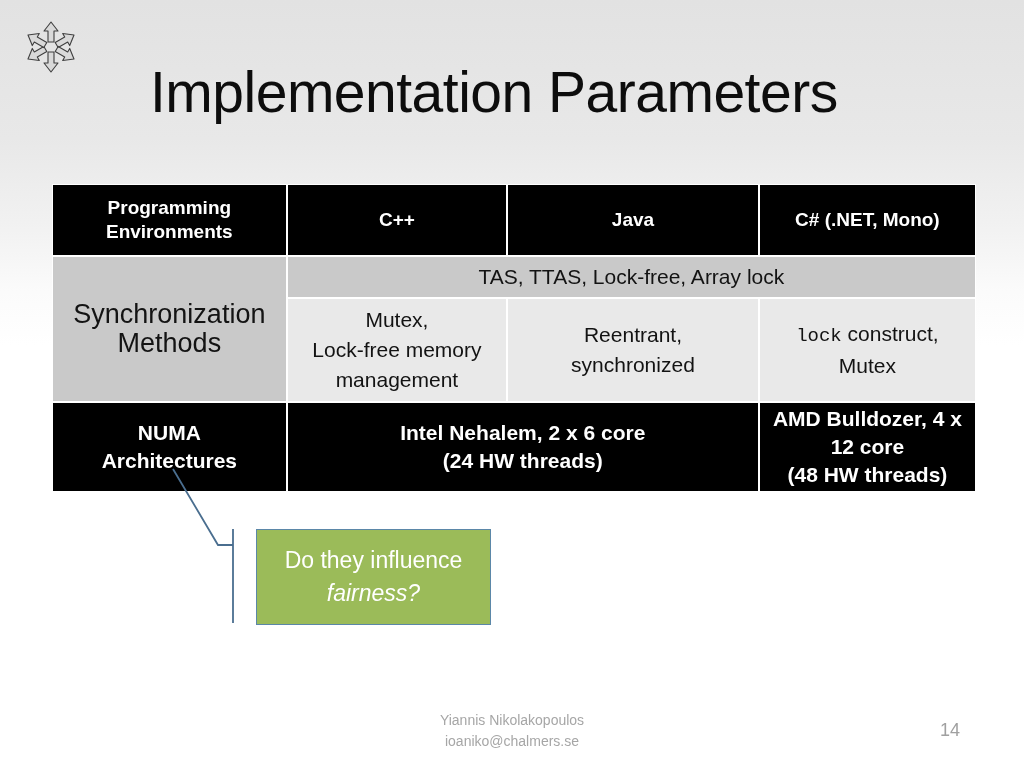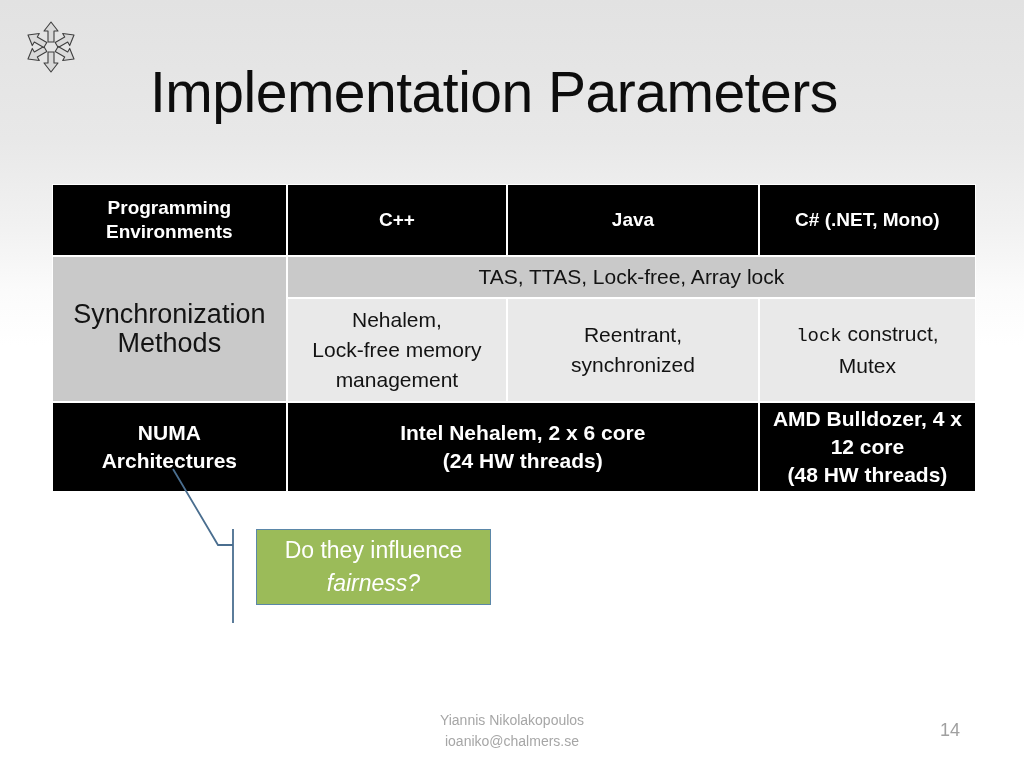--- a/index.html
+++ b/index.html
@@ -113,21 +113,21 @@
     height: 190px;
     pointer-events: none;
   }
 
   
   #callout {
     position: absolute;
     left: 256px;
     top: 529px;
     width: 235px;
-    height: 76px;
+    height: 96px;
     background: #9BBB59;
     border: 1px solid #5B87A8;
     box-sizing: border-box;
     display: flex;
     flex-direction: column;
     align-items: center;
     justify-content: center;
     color: #ffffff;
     font-size: 23px;
     line-height: 33px;
@@ -210,21 +210,21 @@
       <tr>
         <td class="rowlabel" rowspan="2">
           <div>Synchronization</div>
           <div>Methods</div>
         </td>
         <td class="span-cell" colspan="3">TAS, TTAS, Lock-free, Array lock</td>
       </tr>
 
       <tr>
         <td class="body-cell">
-          <div>Nehalem,</div>
+          <div>Mutex,</div>
           <div>Lock-free memory</div>
           <div>management</div>
         </td>
         <td class="body-cell">
           <div>Reentrant,</div>
           <div>synchronized</div>
         </td>
         <td class="body-cell">
           <div><span class="mono">lock</span><span> construct,</span></div>
           <div>Mutex</div>

